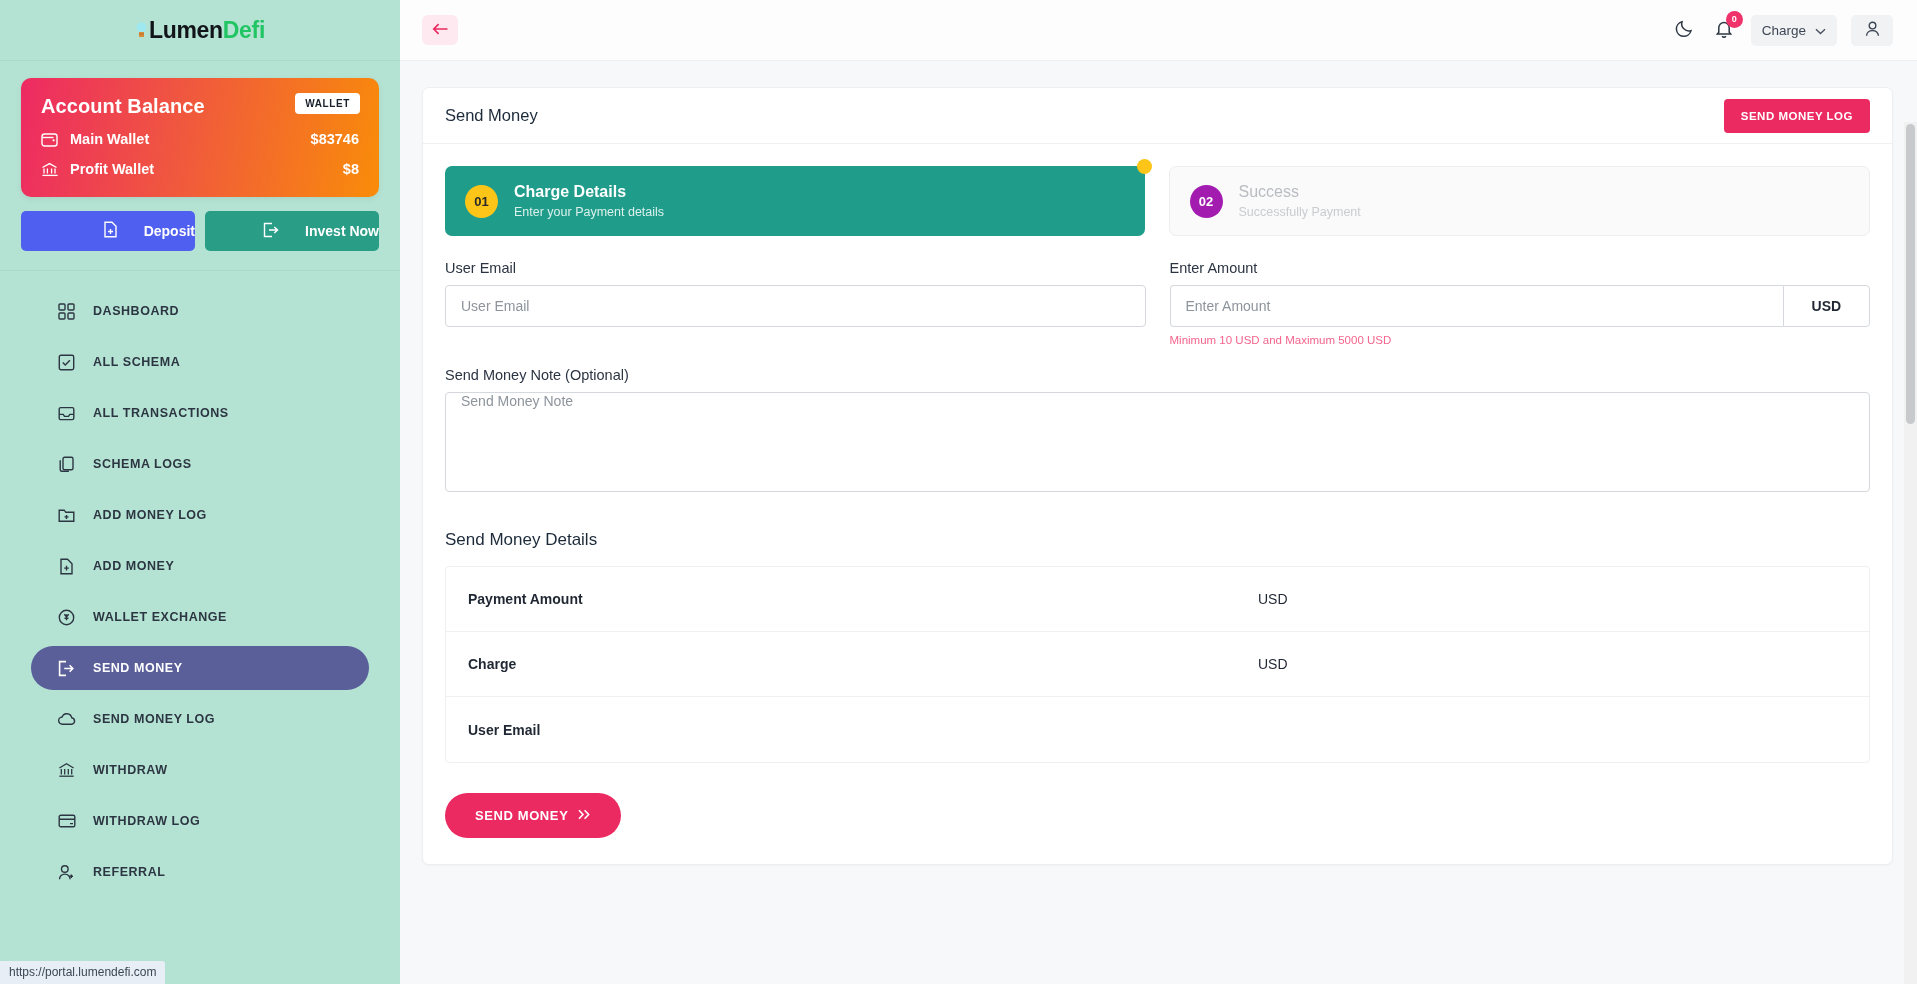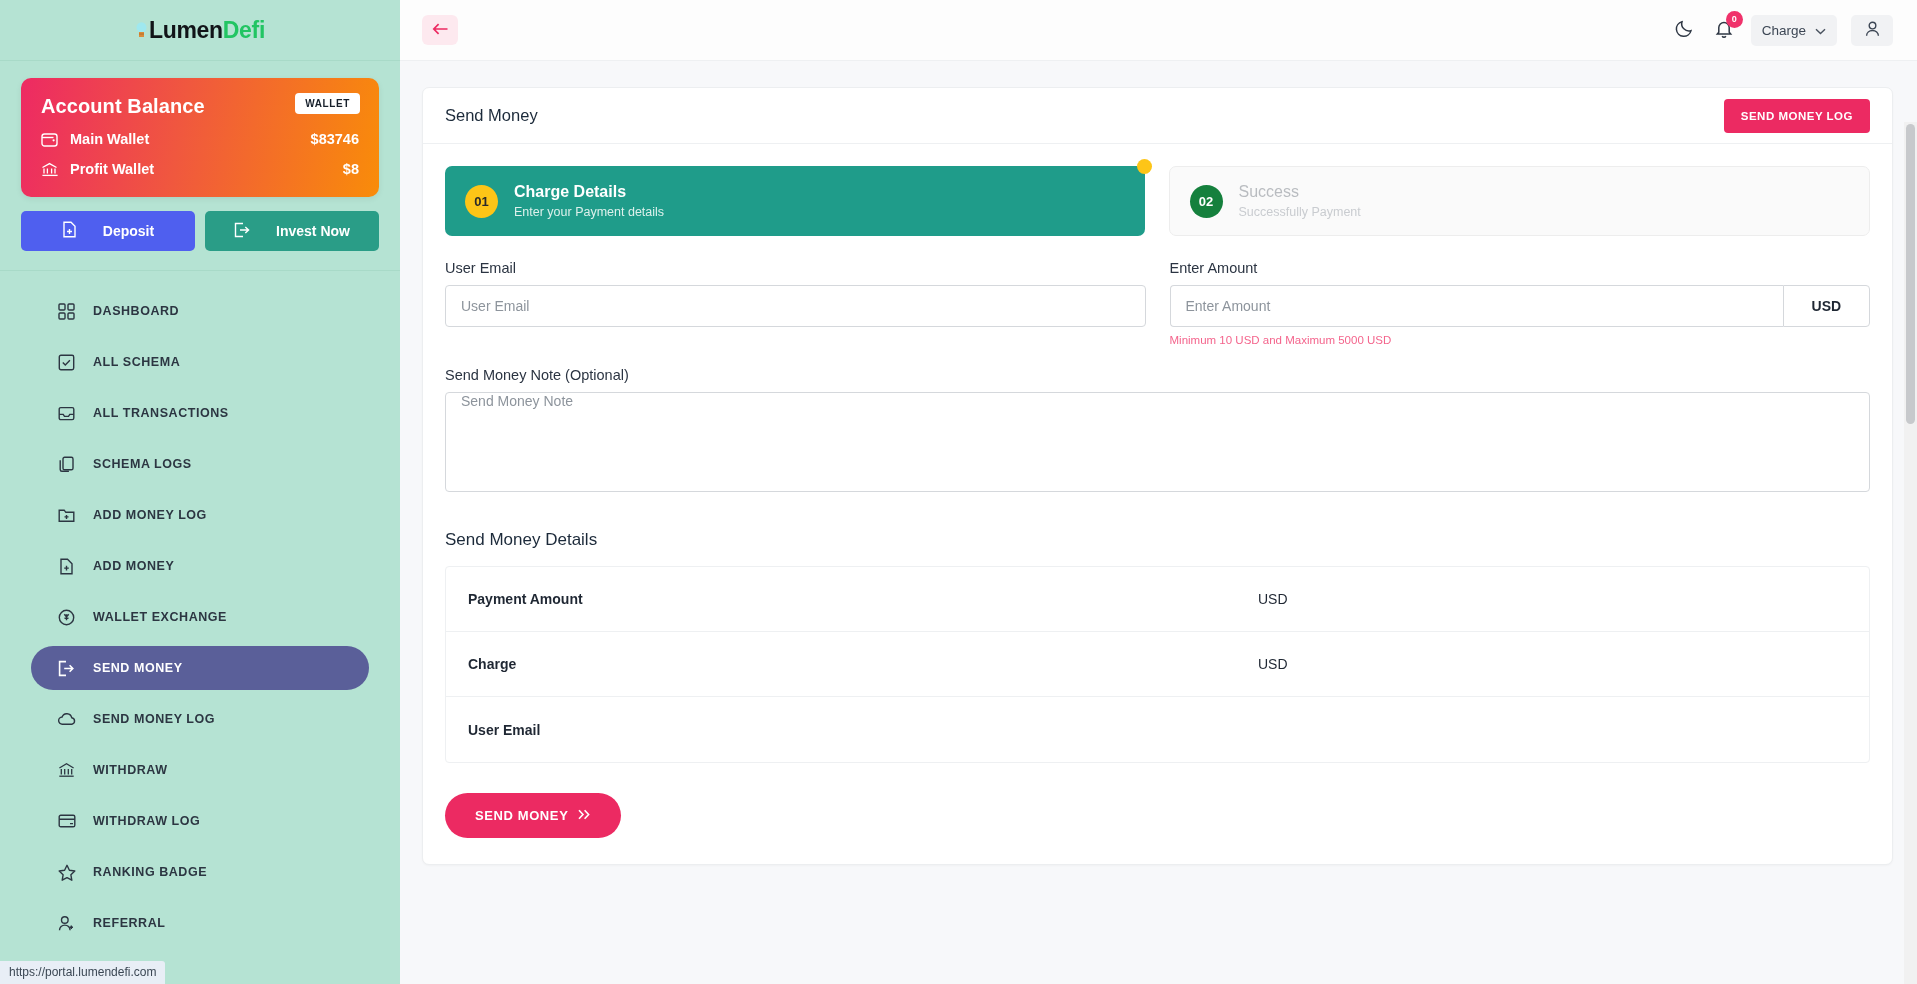--- a/index.html
+++ b/index.html
@@ -56,21 +56,21 @@
     margin-top: 12px;
     font-size: 14.5px; font-weight: 700;
   }
   .bal-row .bi { width: 20px; height: 18px; margin-right: 9px; display:flex; align-items:center; }
   .bal-row .bl { flex: 1; }
   .bal-row .bv { font-weight: 700; font-size: 14.5px; }
 
   .sb-actions { display: flex; gap: 10px; margin: 14px 21px 0 21px; }
   .sb-btn {
     flex: 1; height: 40px; border-radius: 5px;
-    display: flex; align-items: center; justify-content: center; gap: 26px;
+    display: flex; align-items: center; justify-content: flex-end; gap: 26px;
     color: #fff; font-size: 14px; font-weight: 600;
     cursor: pointer; border: none;
     font-family: "Liberation Sans", sans-serif;
   }
   .sb-btn.deposit { background: #4f5fef; }
   .sb-btn.invest { background: #2a9d87; }
 
   .nav-sep { height: 1px; background: #a8dac8; margin: 19px 0 0 0; }
 
   .nav { padding: 18px 0 0 0; }
@@ -163,21 +163,21 @@
     display: flex; align-items: center; gap: 16px; min-height: 63px;
   }
   .step.active { background: #1f9c8a; position: relative; }
   .step.inactive { background: #fafafa; border: 1px solid #ededed; }
   .step-num {
     width: 33px; height: 33px; border-radius: 50%;
     display: flex; align-items: center; justify-content: center;
     font-size: 13px; font-weight: 700; flex: 0 0 33px;
   }
   .step.active .step-num { background: #fdc517; color: #2a2a2a; }
-  .step.inactive .step-num { background: #15803d; color: #fff; }
+  .step.inactive .step-num { background: #a21caf; color: #fff; }
   .step-txt .s-t { font-size: 16px; font-weight: 600; line-height: 1.35; }
   .step-txt .s-s { font-size: 12.5px; line-height: 1.5; }
   .step.active .s-t { color: #fff; }
   .step.active .s-s { color: #ddf1ec; }
   .step.inactive .s-t { color: #b9bcc0; font-weight: 500; }
   .step.inactive .s-s { color: #c9ccd0; }
   .step-dot {
     position: absolute; width: 15px; height: 15px; border-radius: 50%;
     background: #fdc517; right: -7px; top: -7px;
   }
@@ -420,28 +420,20 @@
       <div class="nav-item">
         <span class="ni">
           <svg width="18" height="14" viewBox="0 0 18 14" fill="none" stroke="currentColor" stroke-width="1.4">
             <rect x="1.2" y="1.2" width="15.6" height="11.6" rx="1.6"></rect>
               <path d="M1.2 5.3h15.6M12 9.6h3"></path>
           </svg>
         </span>
         <span>WITHDRAW LOG</span>
       </div>
 
-      <div class="nav-item">
-        <span class="ni">
-          <svg width="18" height="17" viewBox="0 0 18 17" fill="none" stroke="currentColor" stroke-width="1.4" stroke-linejoin="round">
-            <path d="M9 1.3l2.4 4.9 5.4.8-3.9 3.8.9 5.4L9 13.6l-4.8 2.6.9-5.4L1.2 7l5.4-.8z"></path>
-          </svg>
-        </span>
-        <span>RANKING BADGE</span>
-      </div>
 
       <div class="nav-item">
         <span class="ni">
           <svg width="18" height="17" viewBox="0 0 18 17" fill="none" stroke="currentColor" stroke-width="1.4">
             <circle cx="6.8" cy="5" r="3.3"></circle>
               <path d="M1.5 15.3c0-3 2.4-5.2 5.3-5.2s5.3 2.2 5.3 5.2"></path>
               <path d="M13.3 10.6v3.4M11.6 12.3h3.4"></path>
           </svg>
         </span>
         <span>REFERRAL</span>

